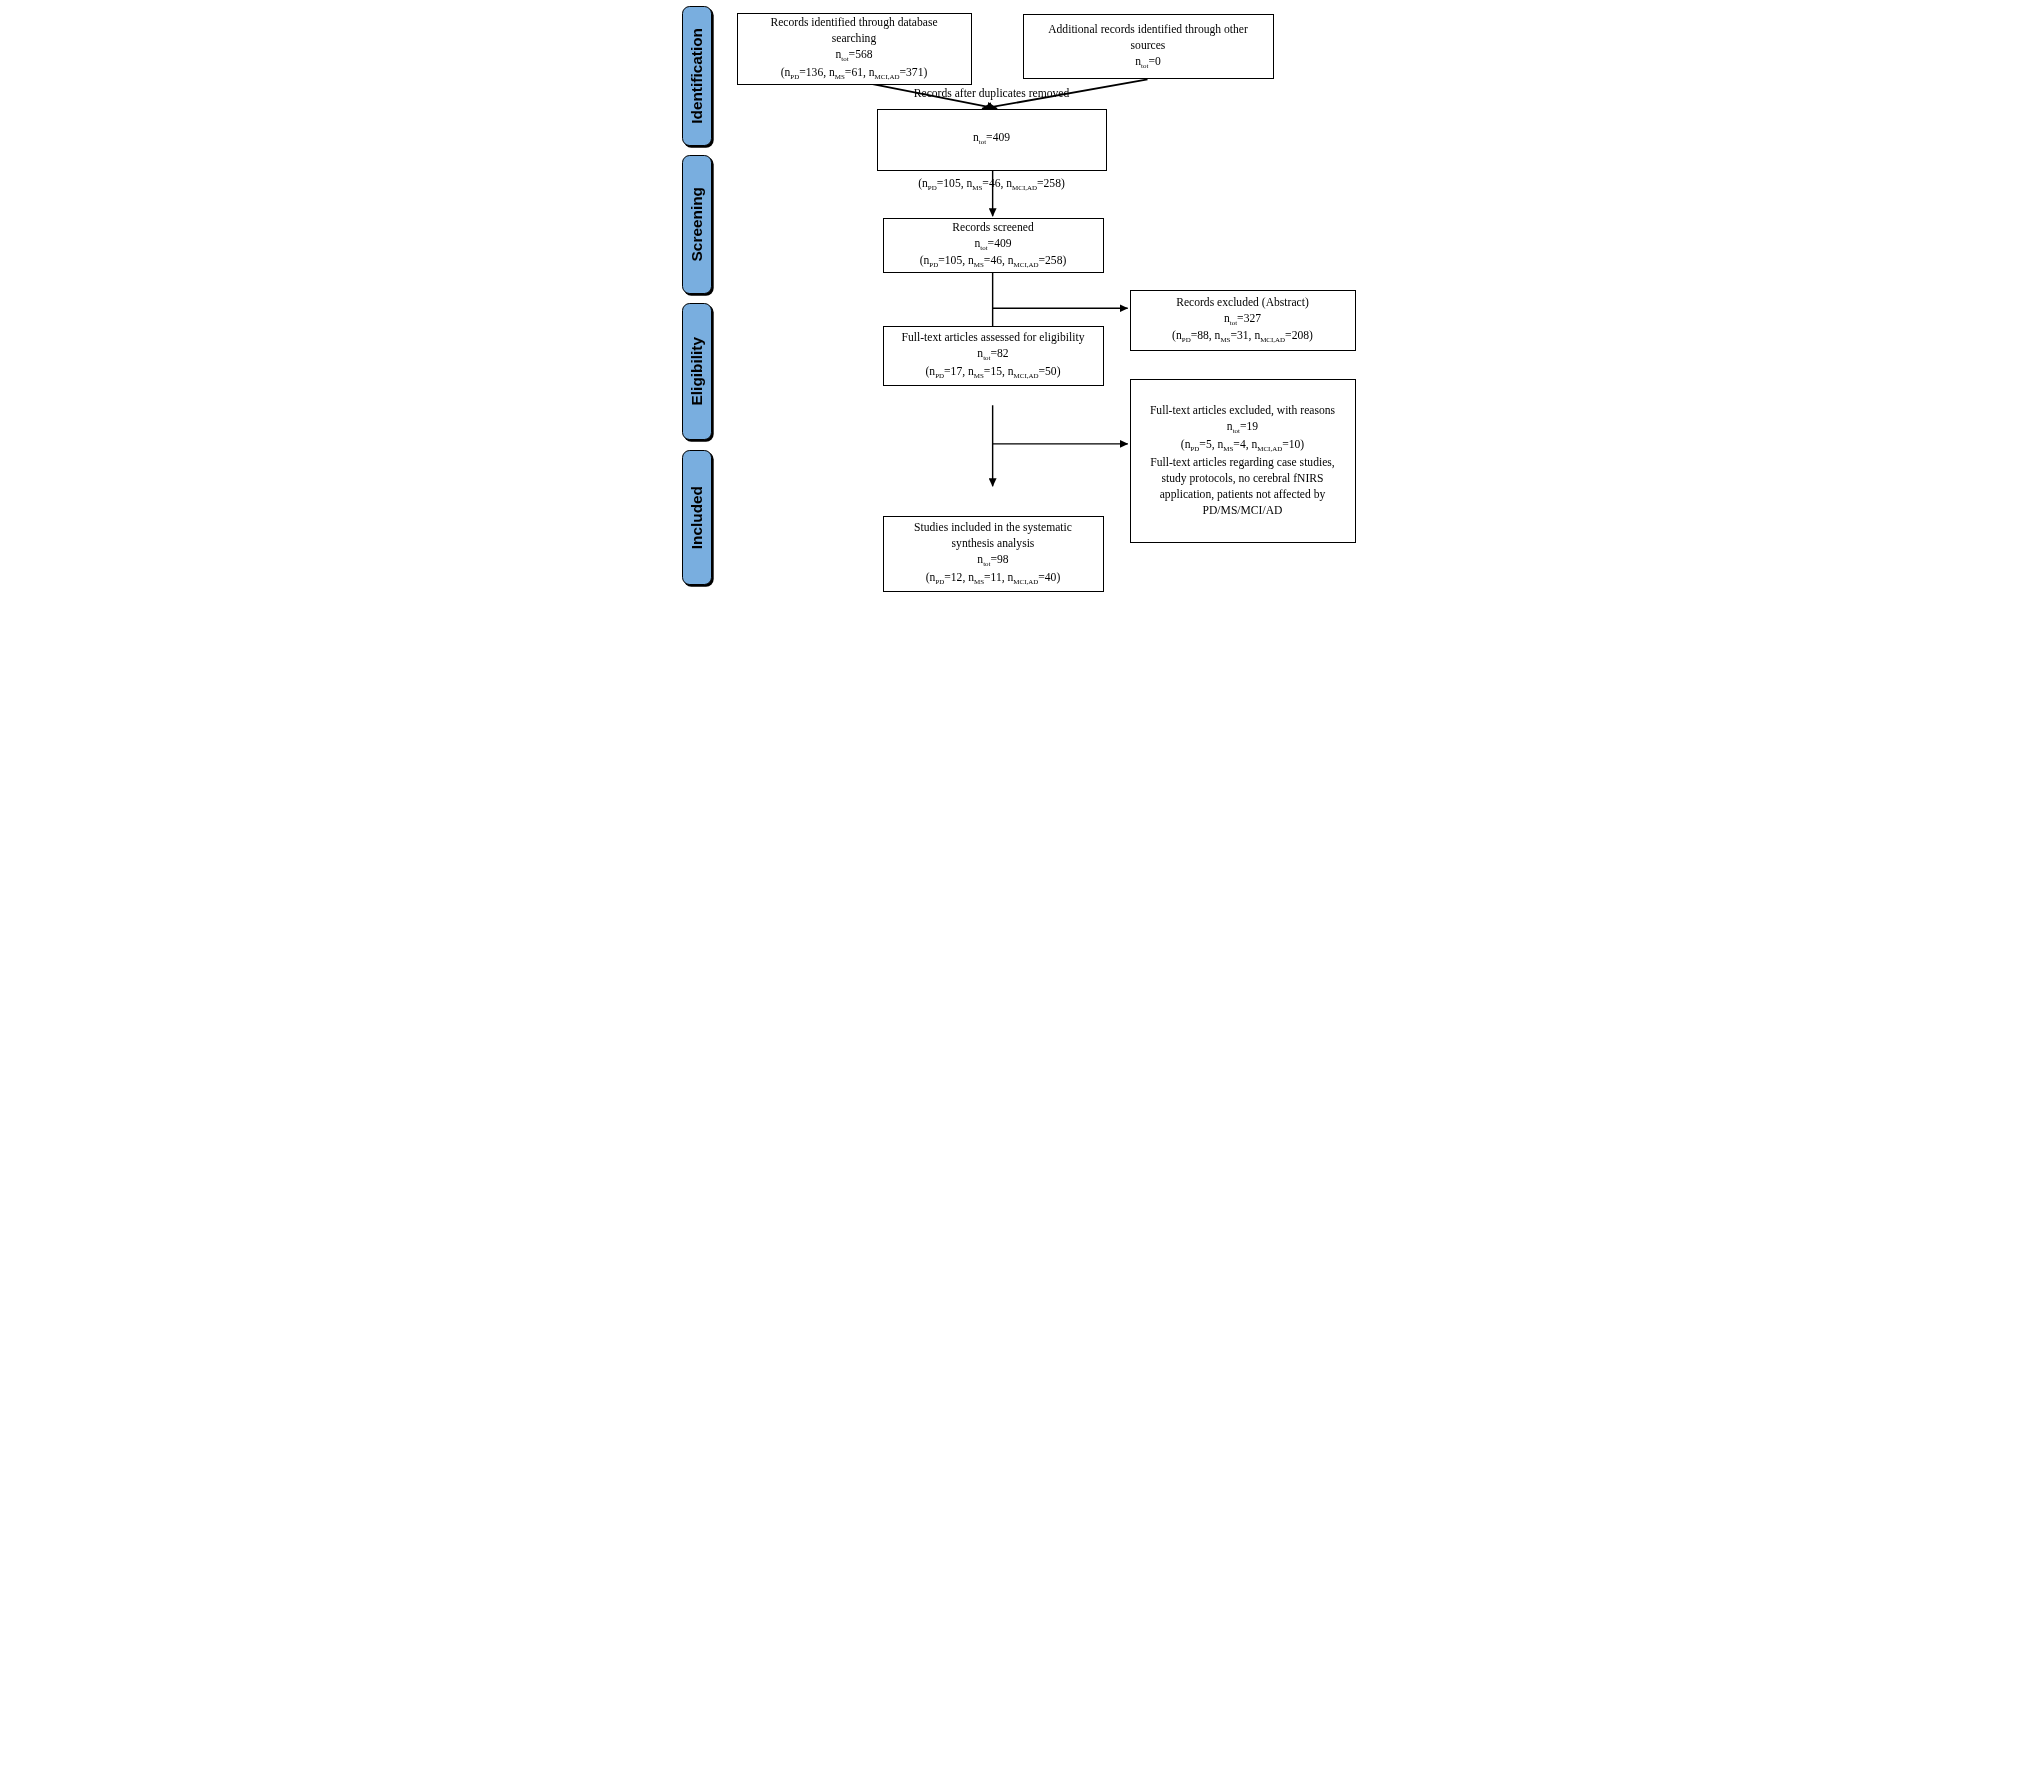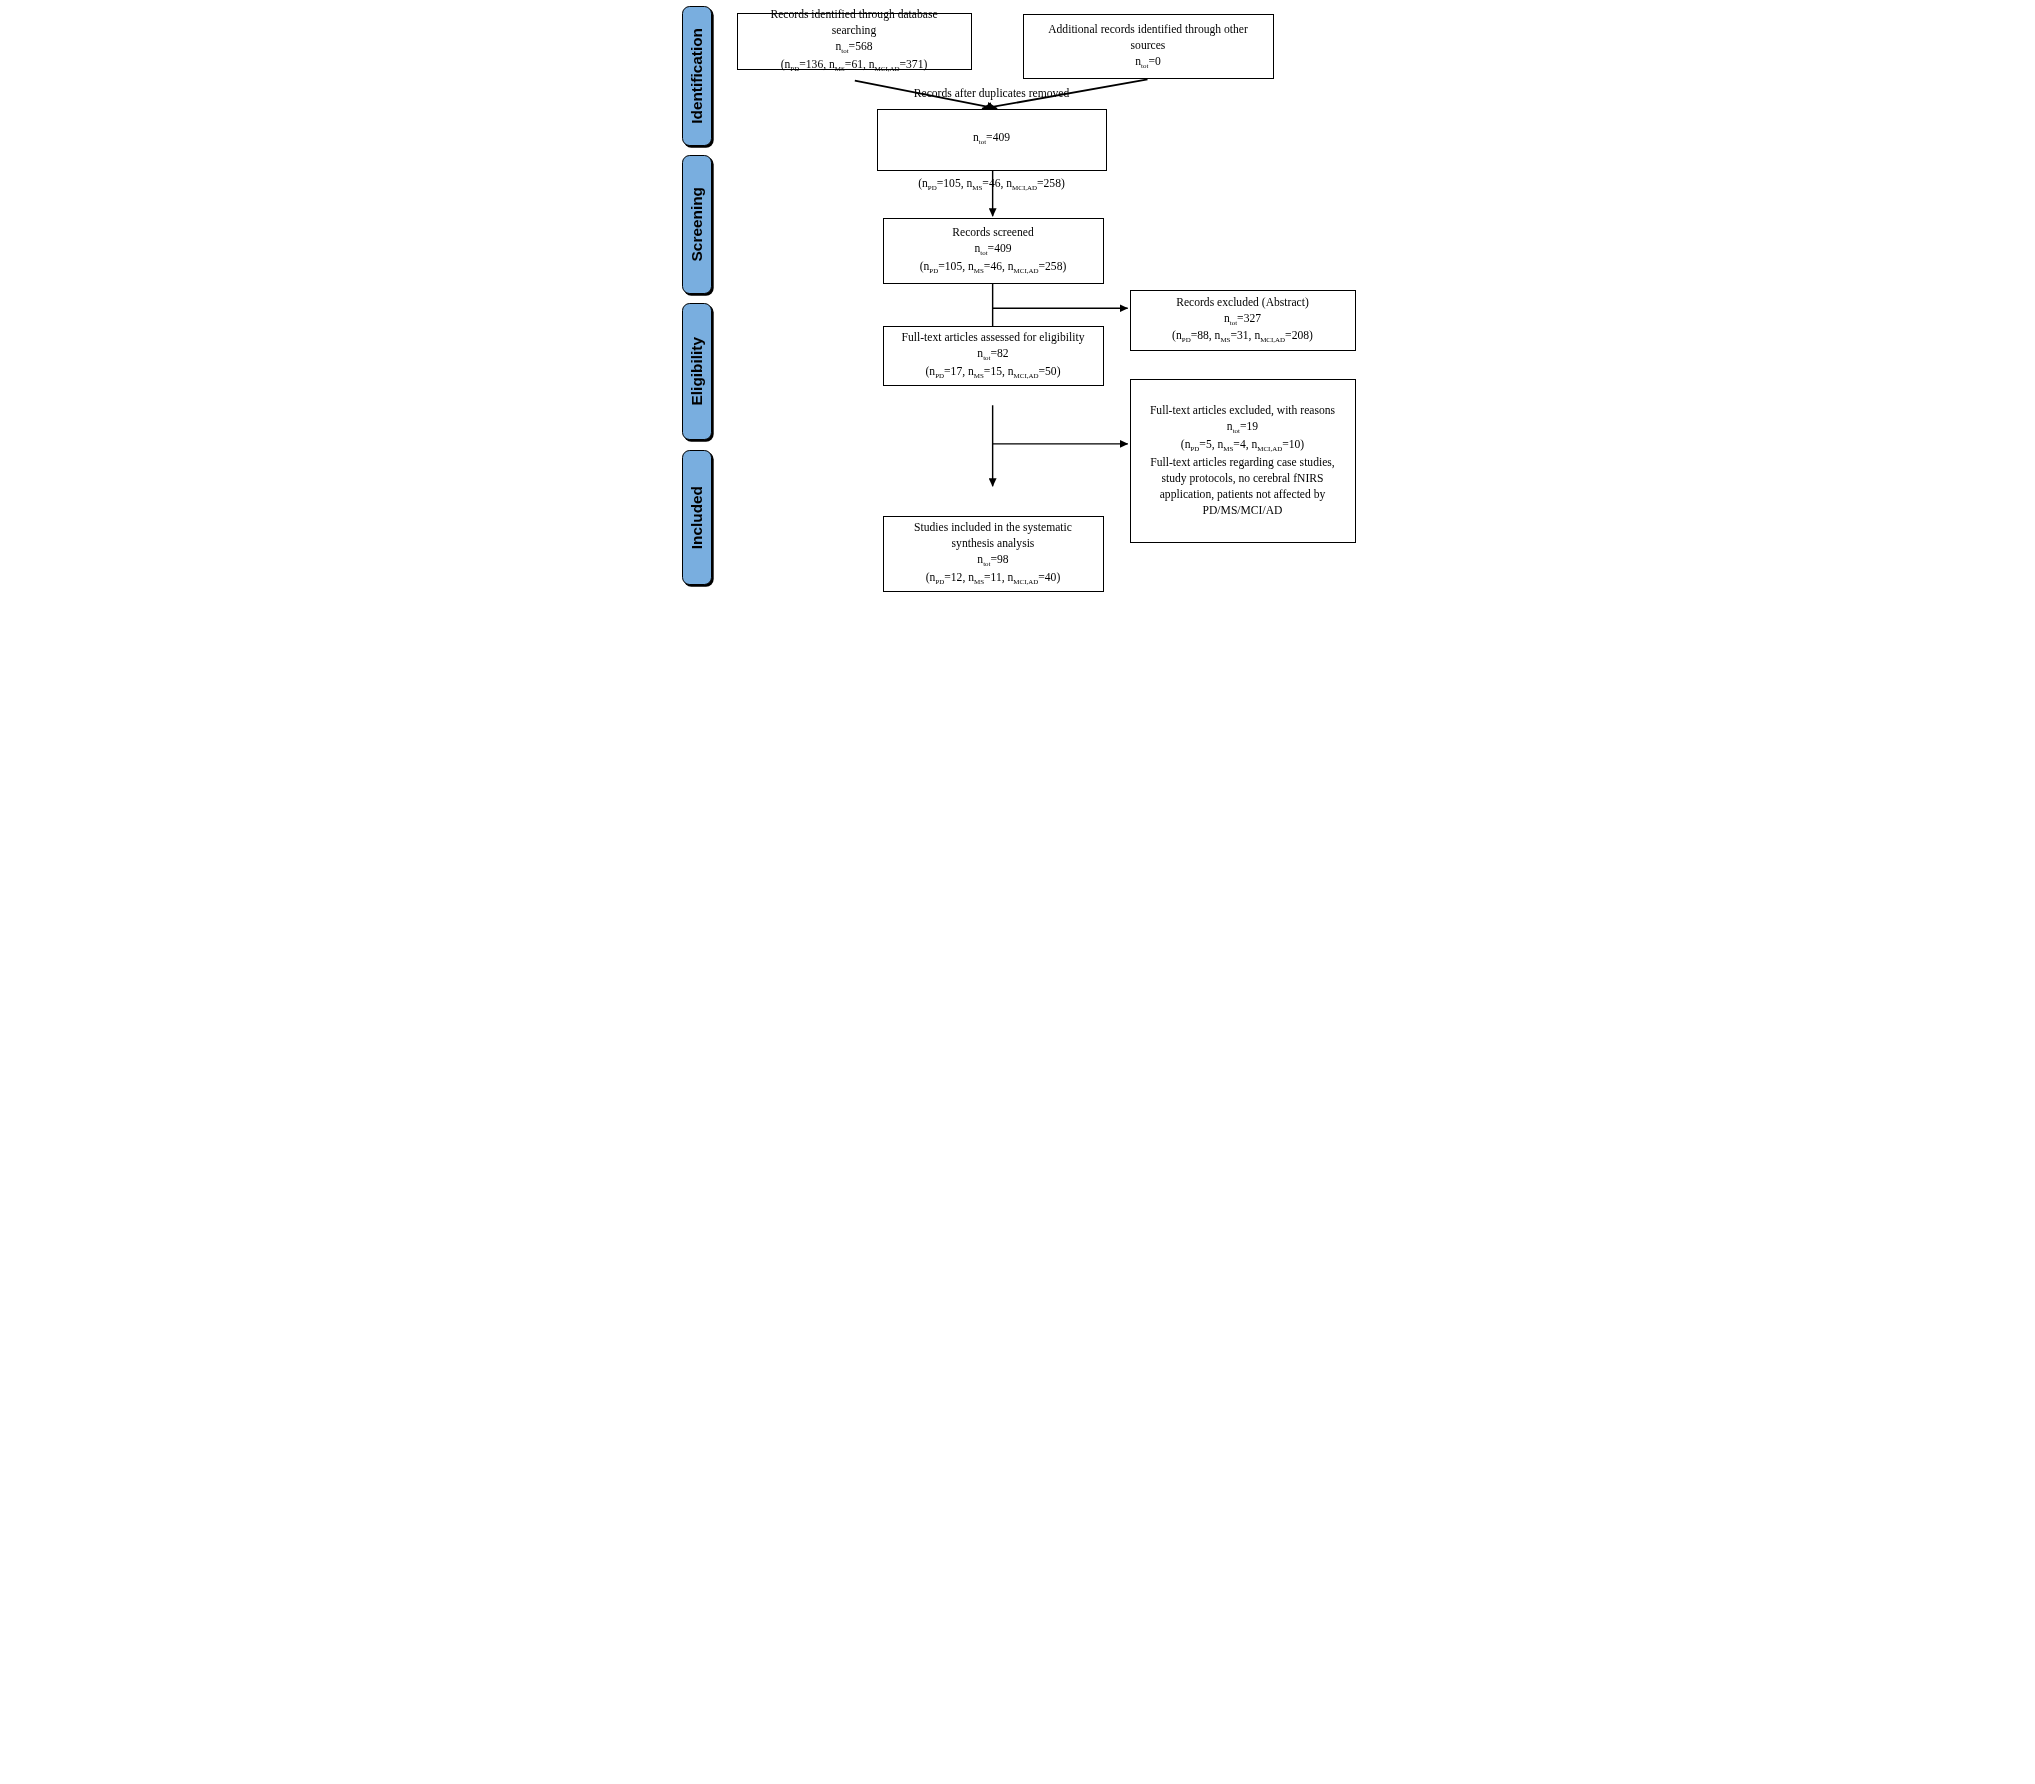--- a/index.html
+++ b/index.html
@@ -62,24 +62,24 @@
     justify-content: center;
     align-items: center;
     text-align: center;
     font-size: 11.6px;
     color: #000;
     z-index: 2;
   }
   .box .line { line-height: 1.38; white-space: nowrap; }
   .box sub { font-size: 0.6em; }
 
-  #box-identified        { left: 58px; top: 12.7px;  width: 235px; height: 57px; }
+  #box-identified        { left: 58px; top: 12.7px;  width: 235px; height: 72px; }
   #box-additional        { left: 344px; top: 14.3px;  width: 251px; height: 65px; justify-content: center; }
   #box-duplicates        { left: 198px; top: 109px; width: 230px; height: 62px; gap: 28px; }
-  #box-screened          { left: 204px; top: 218px; width: 221px; height: 66px;  }
+  #box-screened          { left: 204px; top: 218px; width: 221px; height: 55px;  }
   #box-excluded-abstract { left: 451px; top: 278px; width: 226px; height: 61px; margin-top: 12px; }
   #box-assessed          { left: 204px; top: 326px; width: 221px; height: 60px; }
   #box-excluded-fulltext { left: 451px; top: 379px; width: 226px; height: 164px; }
   #box-included-studies  { left: 204px; top: 488px; width: 221px; height: 76px; margin-top: 28px; }
 </style>
 </head>
 <body>
 
 <div class="canvas">
 

